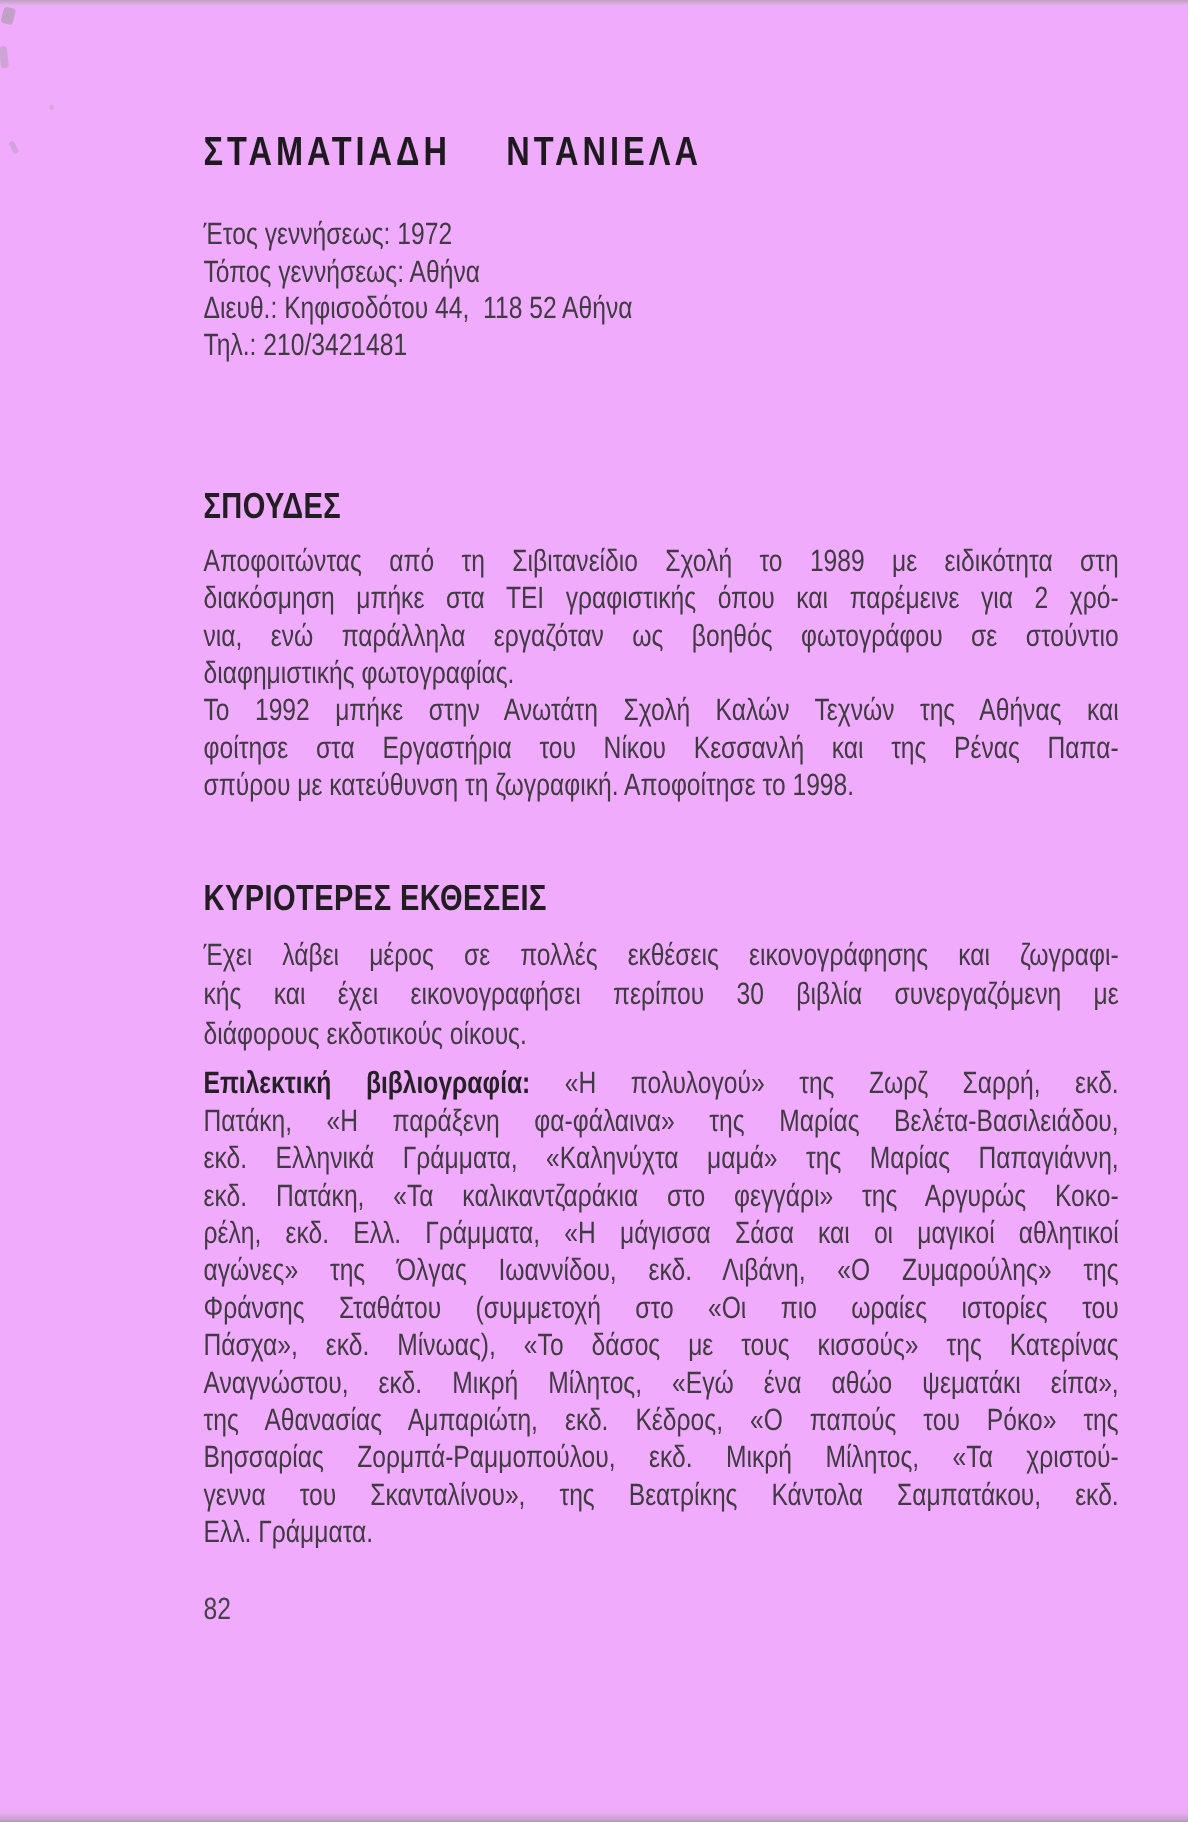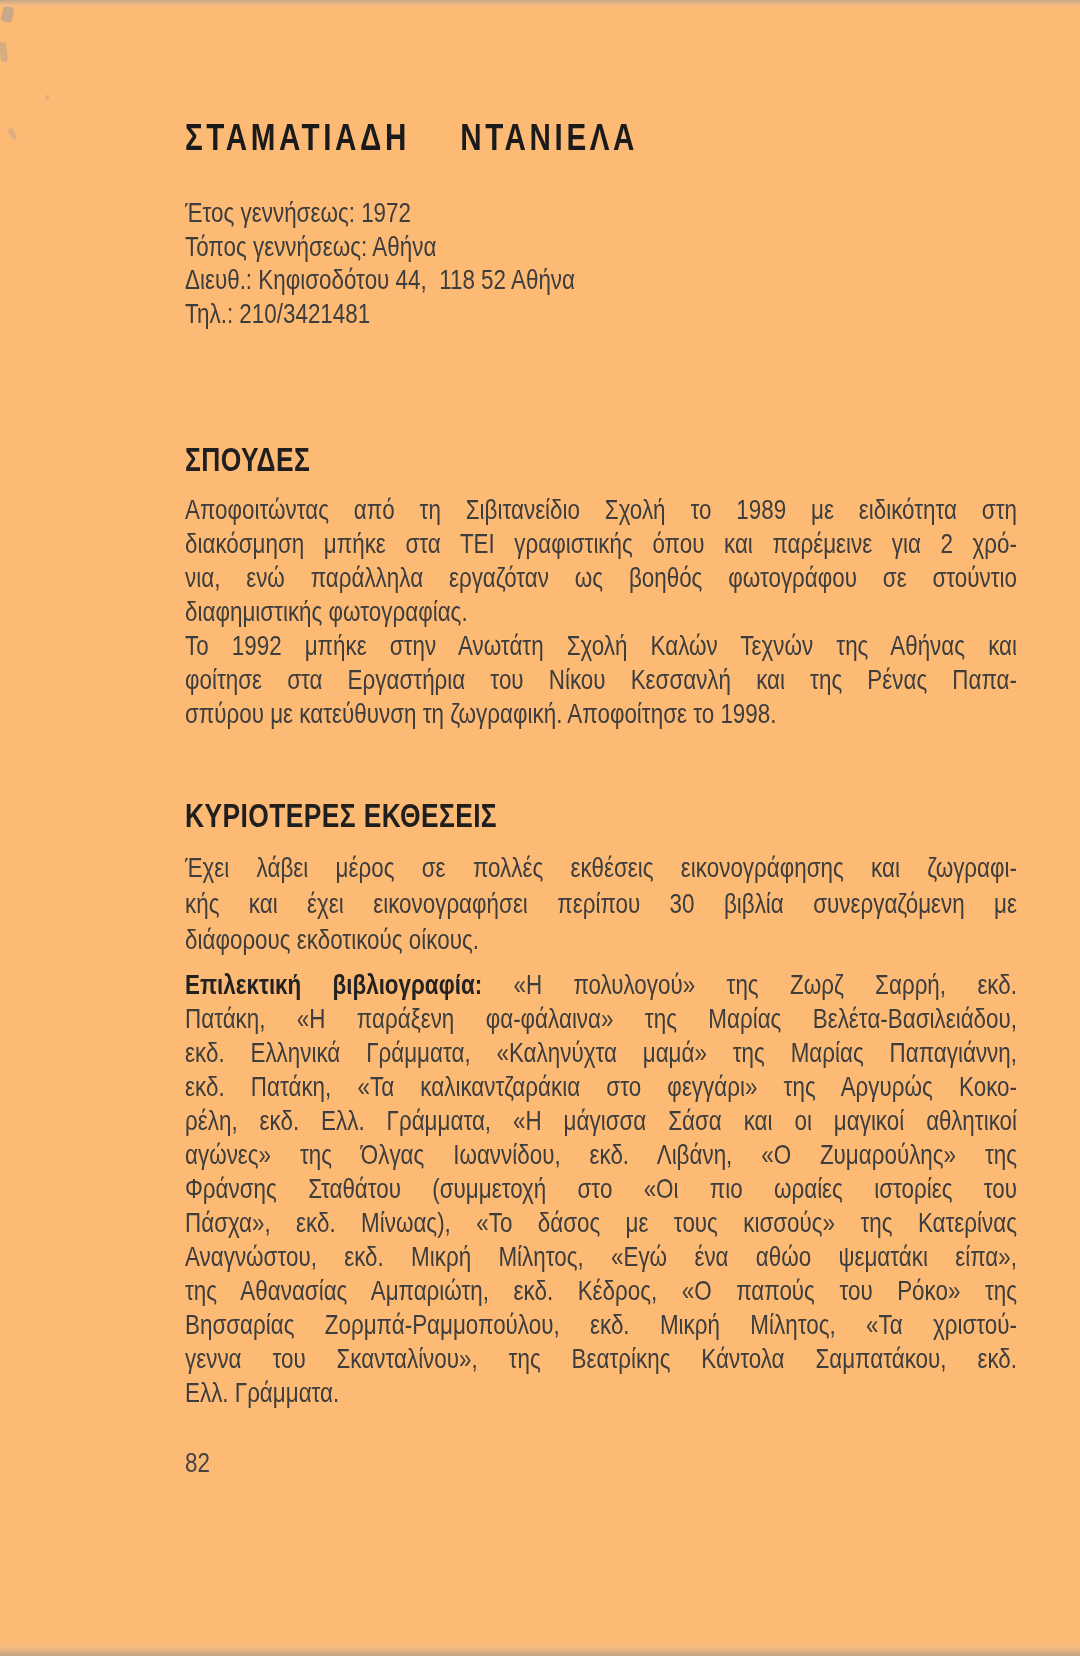--- a/index.html
+++ b/index.html
@@ -1,20 +1,20 @@
 <!DOCTYPE html>
 <html><head>
 <meta charset="utf-8">
 <style>
   html,body { margin:0; padding:0; background:#888; }
   .page {
     position:relative;
     width:1080px; height:1656px;
     margin:0 auto;
-    background:#fdba74;
+    background:#f0abfc;
     overflow:hidden;
     font-family:"Liberation Sans","DejaVu Sans",sans-serif;
     color:#3d3d3d;
   }
   
   .edge-top {
     position:absolute; top:0; left:0; right:0; height:8px;
     background:linear-gradient(180deg, rgba(150,150,150,.55), rgba(190,190,190,.18) 60%, rgba(200,200,200,0));
   }
   .edge-bottom {

